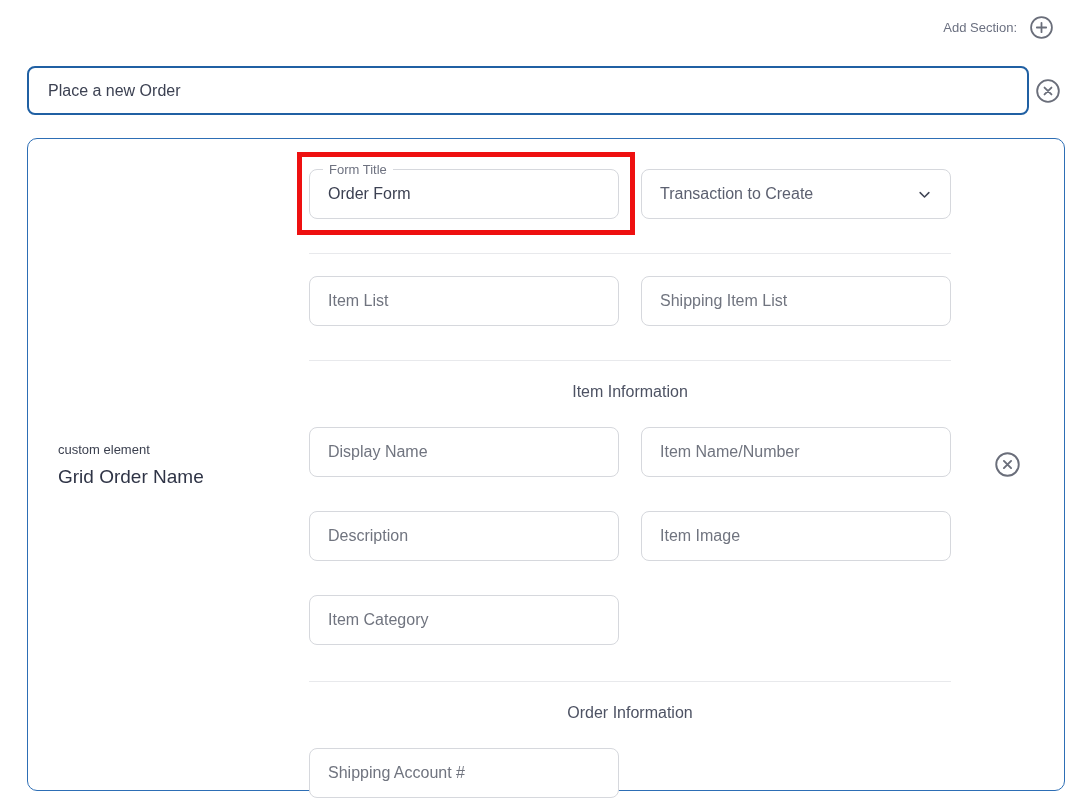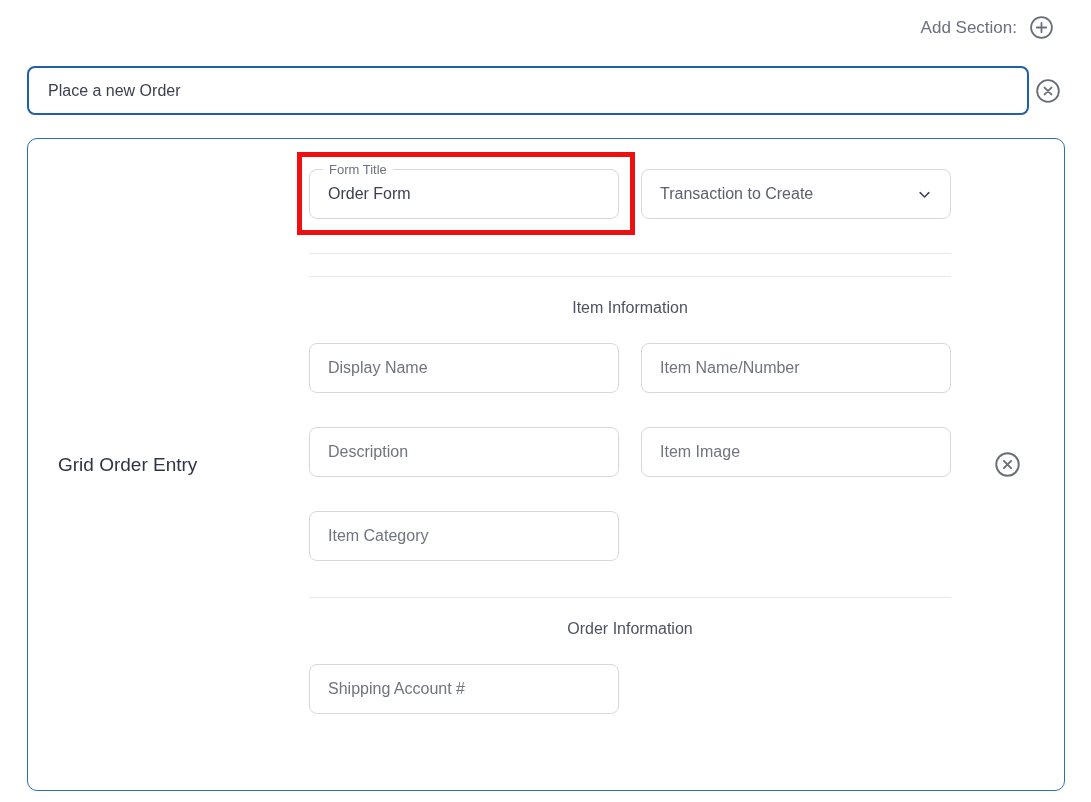--- a/index.html
+++ b/index.html
@@ -11,21 +11,21 @@
     color: #3c4152;
     position: relative;
     overflow: hidden;
   }
 
   
   .add-section-row {
     position: absolute; top: 15px; right: 37px;
     display: flex; align-items: center; gap: 12px;
   }
-  .add-section-label { font-size: 17px; color: #6b7080; }
+  .add-section-label { font-size: 13px; color: #6b7080; }
   .icon-btn { display: inline-flex; align-items: center; justify-content: center;
     background: none; border: none; padding: 0; cursor: pointer; }
   .icon-btn svg { display: block; }
 
   
   .section-title-row {
     position: absolute; top: 66px; left: 27px; right: 30px;
     display: flex; align-items: center; gap: 6px;
   }
   .section-title-input {
@@ -116,21 +116,22 @@
         <circle cx="12" cy="12" r="10"></circle>
         <path d="M8.8 8.8l6.4 6.4M15.2 8.8l-6.4 6.4"></path>
       </svg>
     </span>
   </button>
 </div>
 
 <div class="element-card">
 
   <div class="element-label-col">
-    <div class="element-name">Grid Order Entry</div>
+    <div class="element-kind">custom element</div>
+    <div class="element-name">Grid Order Name</div>
   </div>
 
   <div class="form-col">
 
     <div class="form-grid-row">
       <div class="title-cell">
         <div class="red-highlight"></div>
         <div class="field outlined-field">
           <span class="float-label">Form Title</span>
           <span class="value-text">Order Form</span>
@@ -141,20 +142,28 @@
         <span style="display:inline-flex;">
           <svg width="15" height="15" viewBox="0 0 24 24" fill="none" stroke="#3f4454" stroke-width="2.4" stroke-linecap="round" stroke-linejoin="round">
             <path d="M5 9l7 7 7-7"></path>
           </svg>
         </span>
       </div>
     </div>
 
     <hr class="divider">
 
+    <div class="form-grid-row">
+      <div class="field">
+        <span>Item List</span>
+      </div>
+      <div class="field">
+        <span>Shipping Item List</span>
+      </div>
+    </div>
 
     <hr class="divider">
 
     <h3 class="group-heading">Item Information</h3>
 
     <div class="form-grid-row">
       <div class="field">
         <span>Display Name</span>
       </div>
       <div class="field">

